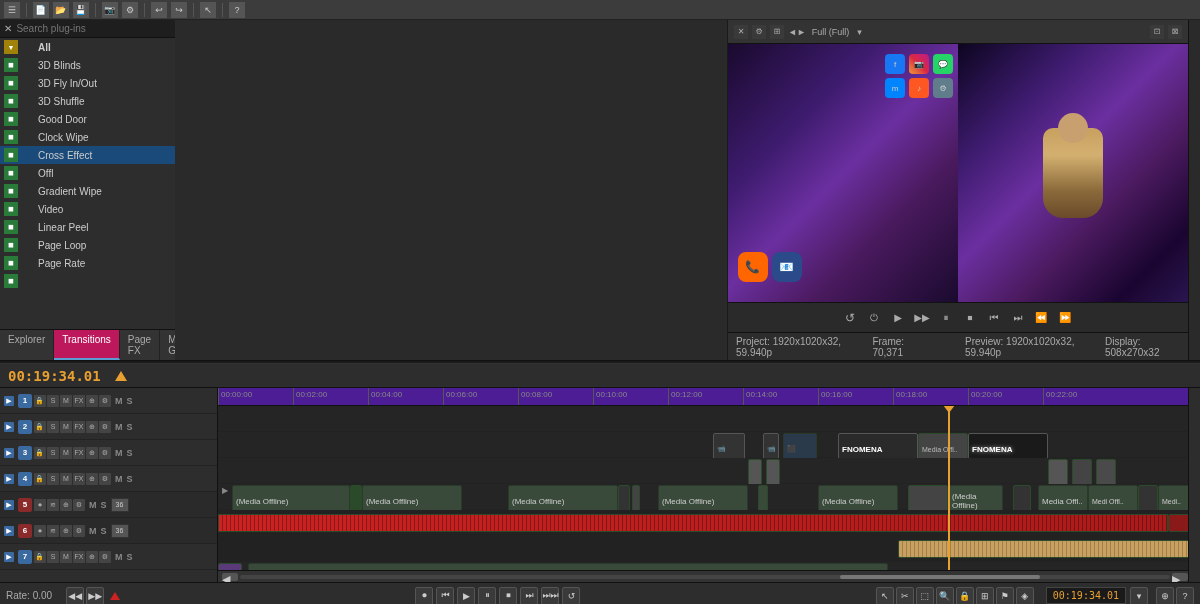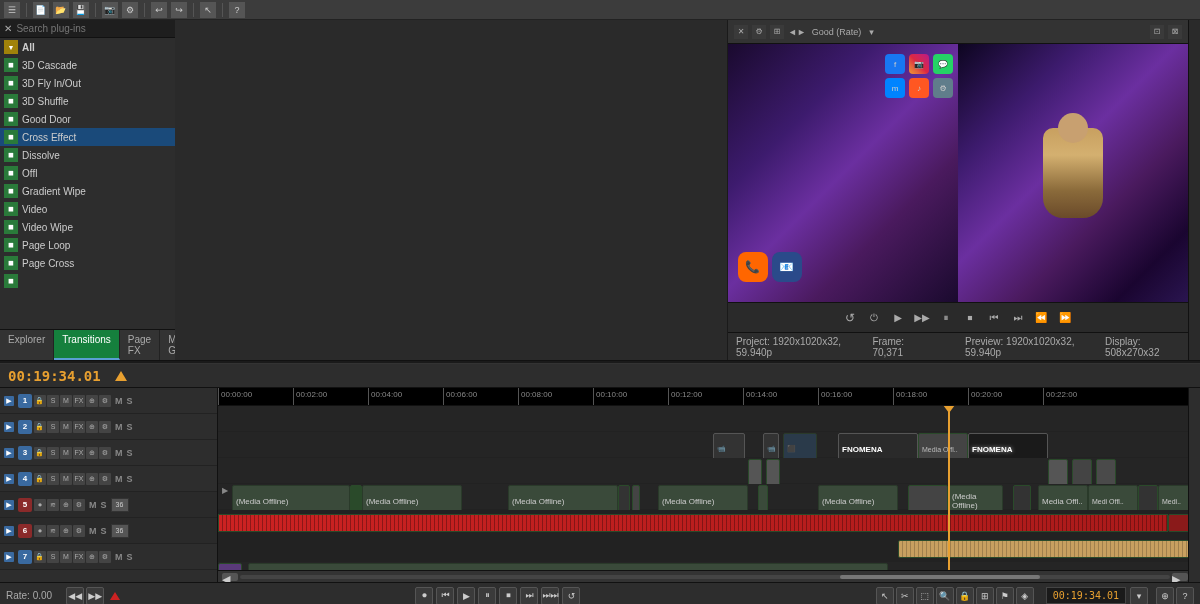--- a/index.html
+++ b/index.html
@@ -69,21 +69,21 @@
     }
     .plugin-list::-webkit-scrollbar { width: 8px; }
     .plugin-list::-webkit-scrollbar-track { background: #2d2d2d; }
     .plugin-list::-webkit-scrollbar-thumb { background: #555; }
 
     .plugin-item {
       display: flex;
       align-items: center;
       padding: 2px 4px;
       cursor: pointer;
-      gap: 4px;
+      gap: 20px;
       font-size: 10px;
       color: #ccc;
     }
     .plugin-item.selected { background: #1a4a7a; }
     .plugin-item.folder { font-weight: bold; }
 
     .plugin-icon {
       width: 14px; height: 14px;
       background: #2a7a3a;
       display: inline-flex;
@@ -105,21 +105,21 @@
     }
     .left-tab {
       padding: 4px 8px;
       font-size: 10px;
       color: #aaa;
       cursor: pointer;
       border-right: 1px solid #222;
     }
     .left-tab.active {
       color: #fff;
-      background: #15803d;
+      background: #be185d;
       border-bottom: 2px solid #5a9fd4;
     }
 
     
     .center-panel {
       flex: 1;
       background: #2d2d2d;
       border-right: 1px solid #1a1a1a;
       display: flex;
       flex-direction: column;
@@ -307,21 +307,21 @@
     
     .timeline-ruler-area {
       flex: 1;
       display: flex;
       flex-direction: column;
       overflow: hidden;
     }
 
     .timeline-ruler {
       height: 18px;
-      background: #000000;
+      background: #4c1d95;
       border-bottom: 1px solid #111;
       position: relative;
       overflow: hidden;
     }
 
     .ruler-marks {
       display: flex;
       height: 100%;
       position: relative;
     }
@@ -523,65 +523,65 @@
       <input type="text" style="font-size: 10px;" placeholder="Search plug-ins">
     </div>
 
     <div class="plugin-list">
       <div class="plugin-item folder">
         <div class="plugin-icon all-icon">▼</div>
         <span>All</span>
       </div>
       <div class="plugin-item">
         <div class="plugin-icon" style="background:#2a7a3a;">◼</div>
-        <span>3D Cascade</span>
+        <span>3D Blinds</span>
       </div>
       <div class="plugin-item">
         <div class="plugin-icon" style="background:#2a7a3a;">◼</div>
         <span>3D Fly In/Out</span>
       </div>
       <div class="plugin-item">
         <div class="plugin-icon" style="background:#2a7a3a;">◼</div>
         <span>3D Shuffle</span>
       </div>
       <div class="plugin-item">
         <div class="plugin-icon" style="background:#2a7a3a;">◼</div>
         <span>Good Door</span>
       </div>
+      <div class="plugin-item">
+        <div class="plugin-icon" style="background:#2a7a3a;">◼</div>
+        <span>Clock Wipe</span>
+      </div>
       <div class="plugin-item selected">
         <div class="plugin-icon" style="background:#2a7a3a;">◼</div>
         <span>Cross Effect</span>
       </div>
       <div class="plugin-item">
         <div class="plugin-icon" style="background:#2a7a3a;">◼</div>
-        <span>Dissolve</span>
-      </div>
-      <div class="plugin-item">
-        <div class="plugin-icon" style="background:#2a7a3a;">◼</div>
         <span>Offl</span>
       </div>
       <div class="plugin-item">
         <div class="plugin-icon" style="background:#2a7a3a;">◼</div>
         <span>Gradient Wipe</span>
       </div>
       <div class="plugin-item">
         <div class="plugin-icon" style="background:#2a7a3a;">◼</div>
         <span>Video</span>
       </div>
       <div class="plugin-item">
         <div class="plugin-icon" style="background:#2a7a3a;">◼</div>
-        <span>Video Wipe</span>
+        <span>Linear Peel</span>
       </div>
       <div class="plugin-item">
         <div class="plugin-icon" style="background:#2a7a3a;">◼</div>
         <span>Page Loop</span>
       </div>
       <div class="plugin-item">
         <div class="plugin-icon" style="background:#2a7a3a;">◼</div>
-        <span>Page Cross</span>
+        <span>Page Rate</span>
       </div>
       <div class="plugin-item">
         <div class="plugin-icon" style="background:#2a7a3a;">◼</div>
 
       </div>
 
     </div>
 
     <div class="left-tabs">
       <div class="left-tab">Explorer</div>
@@ -595,21 +595,21 @@
     <div class="preset-area" style="background:#2a2a2a;">
     </div>
   </div>
 
   <div class="right-panel">
     <div class="preview-toolbar">
       <div class="ctrl-btn">✕</div>
       <div class="ctrl-btn">⚙</div>
       <div class="ctrl-btn">⊞</div>
       <div style="font-size:9px; color:#aaa;">◄►</div>
-      <div style="font-size:9px; color:#aaa; margin-left:2px;">Good (Rate)</div>
+      <div style="font-size:9px; color:#aaa; margin-left:2px;">Full (Full)</div>
       <div style="font-size:9px; color:#aaa; margin-left:4px;">▾</div>
       <div style="flex:1;"></div>
       <div class="ctrl-btn">⊡</div>
       <div class="ctrl-btn">⊠</div>
     </div>
 
     <div class="video-preview">
       <div class="preview-split">
 
         <div class="preview-left">

